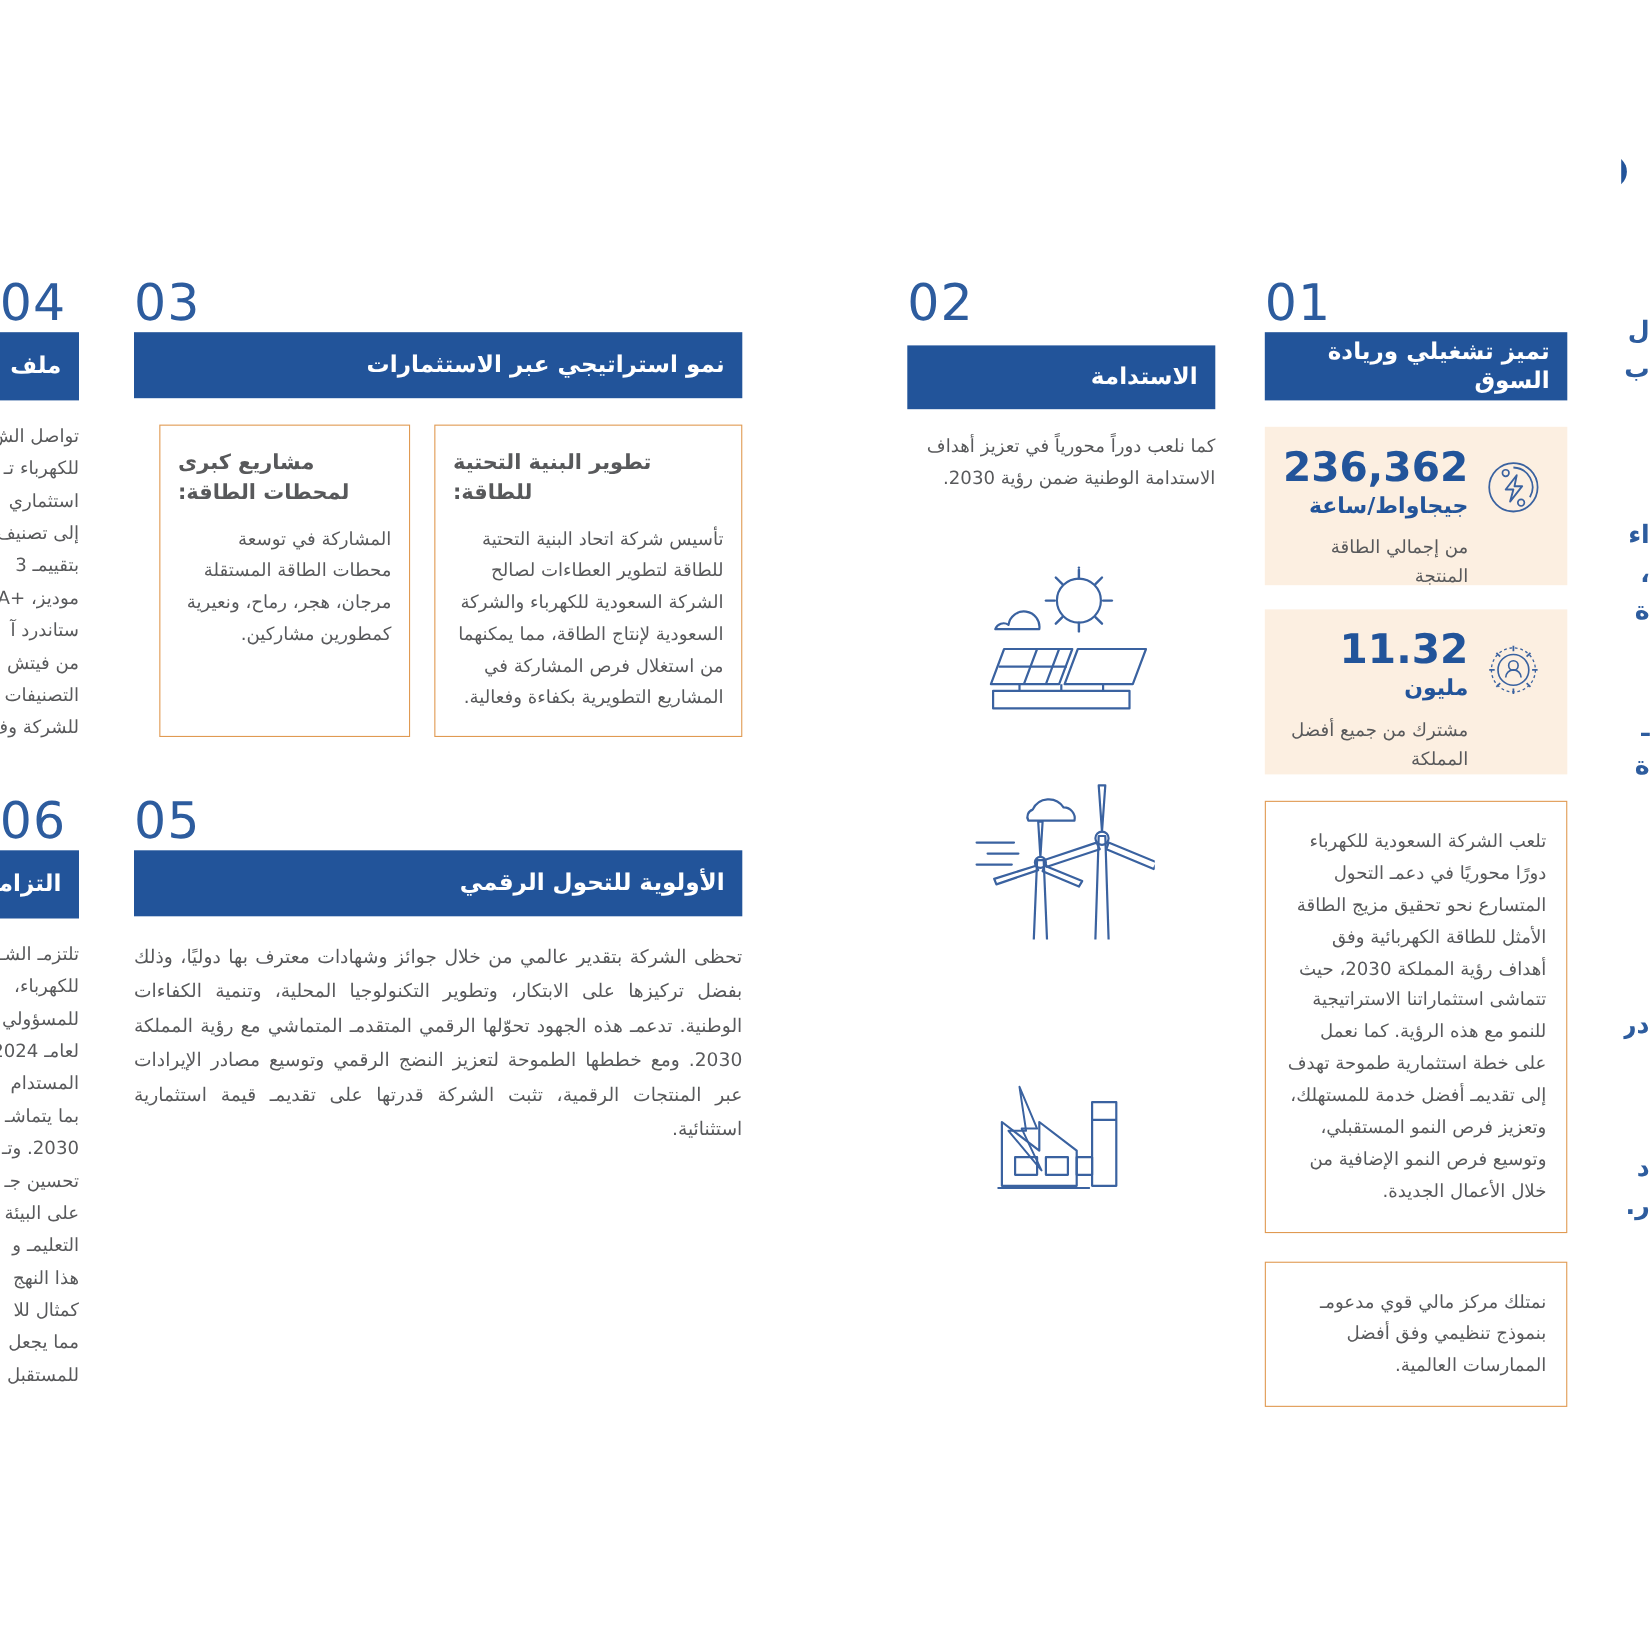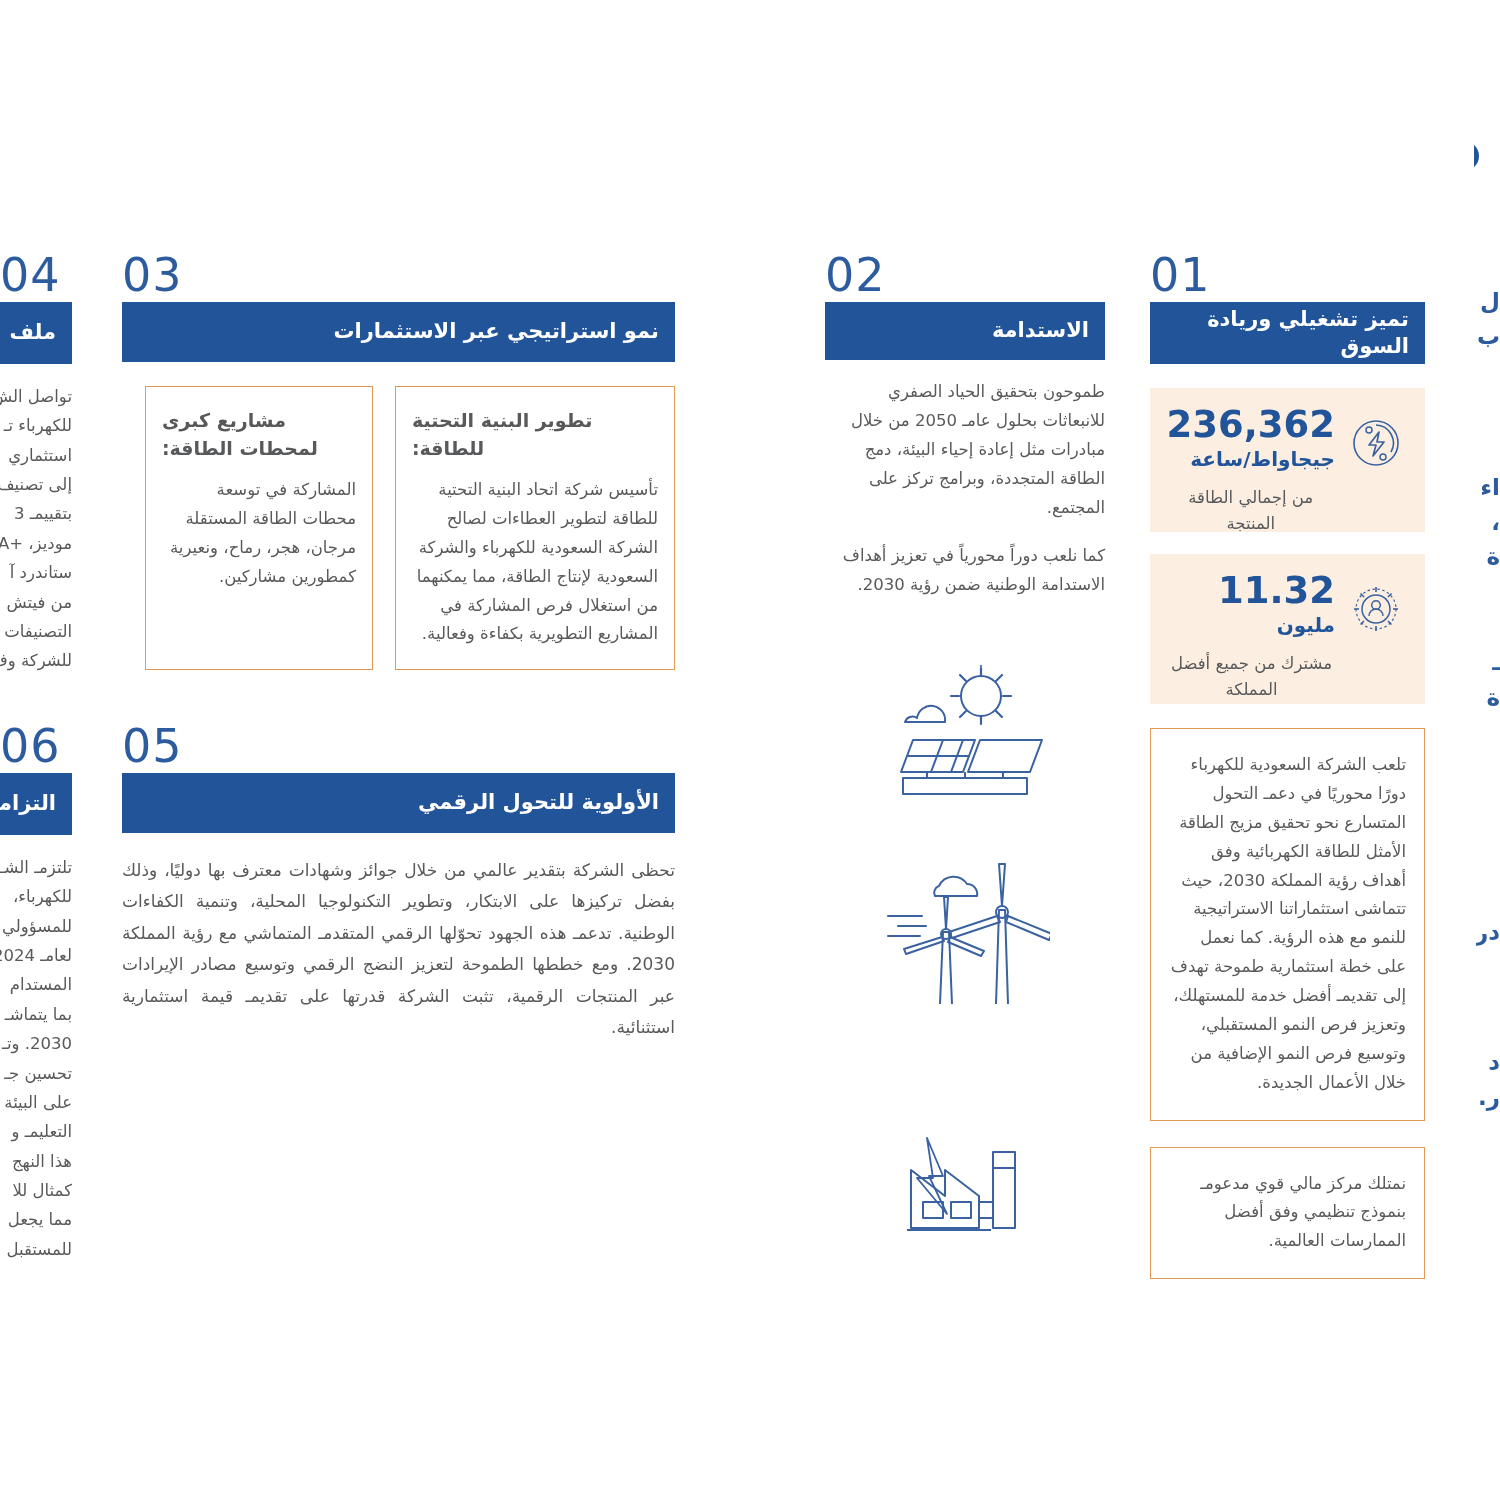--- a/index.html
+++ b/index.html
@@ -127,21 +127,21 @@
     font-size: 20px;
     line-height: 1.35;
     margin-top: 2px;
     text-align: right;
   }
   .stat-desc {
     color: #58595b;
     font-size: 16.5px;
     line-height: 1.6;
     margin-top: 12px;
-    text-align: center;
+    text-align: right;
   }
 
   
   .clip-left {
     overflow: hidden;
   }
 
   
   .edge-frag {
     position: absolute;
@@ -223,25 +223,24 @@
 
     <div class="ocard" style="margin-top:26px; padding:22px 18px;">
       <div class="ocard-body">نمتلك مركز مالي قوي مدعومـ بنموذج تنظيمي وفق أفضل الممارسات العالمية.</div>
     </div>
   </div>
 
   <div class="col" style="right:395px; top:252px; width:280px;">
 
     <div class="sec-num">02</div>
 
-    <div class="bar" style="height:58px; margin-top:4px;">
+    <div class="bar" style="height:58px; margin-top:16px;">
       <div class="bar-title">الاستدامة</div>
     </div>
 
-    <div class="body-txt" style="margin-top:18px;">طموحون بتحقيق الحياد الصفري للانبعاثات بحلول عامـ 2050 من خلال مبادرات مثل إعادة إحياء البيئة، دمج الطاقة المتجددة، وبرامج تركز على المجتمع.</div>
 
     <div class="body-txt" style="margin-top:20px;">كما نلعب دوراً محورياً في تعزيز أهداف الاستدامة الوطنية ضمن رؤية 2030.</div>
 
     <div style="margin-top:60px; display:flex; justify-content:center;">
       <svg width="160" height="140" viewBox="0 0 160 140" xmlns="http://www.w3.org/2000/svg">
         <g fill="none" stroke="#3a62a0" stroke-width="2" stroke-linejoin="round">
           <circle cx="96" cy="36" r="20"></circle>
           <g stroke-width="2.2" stroke-linecap="round">
             <path d="M96 6 v-0"></path>
               <path d="M96 8 v8"></path>

